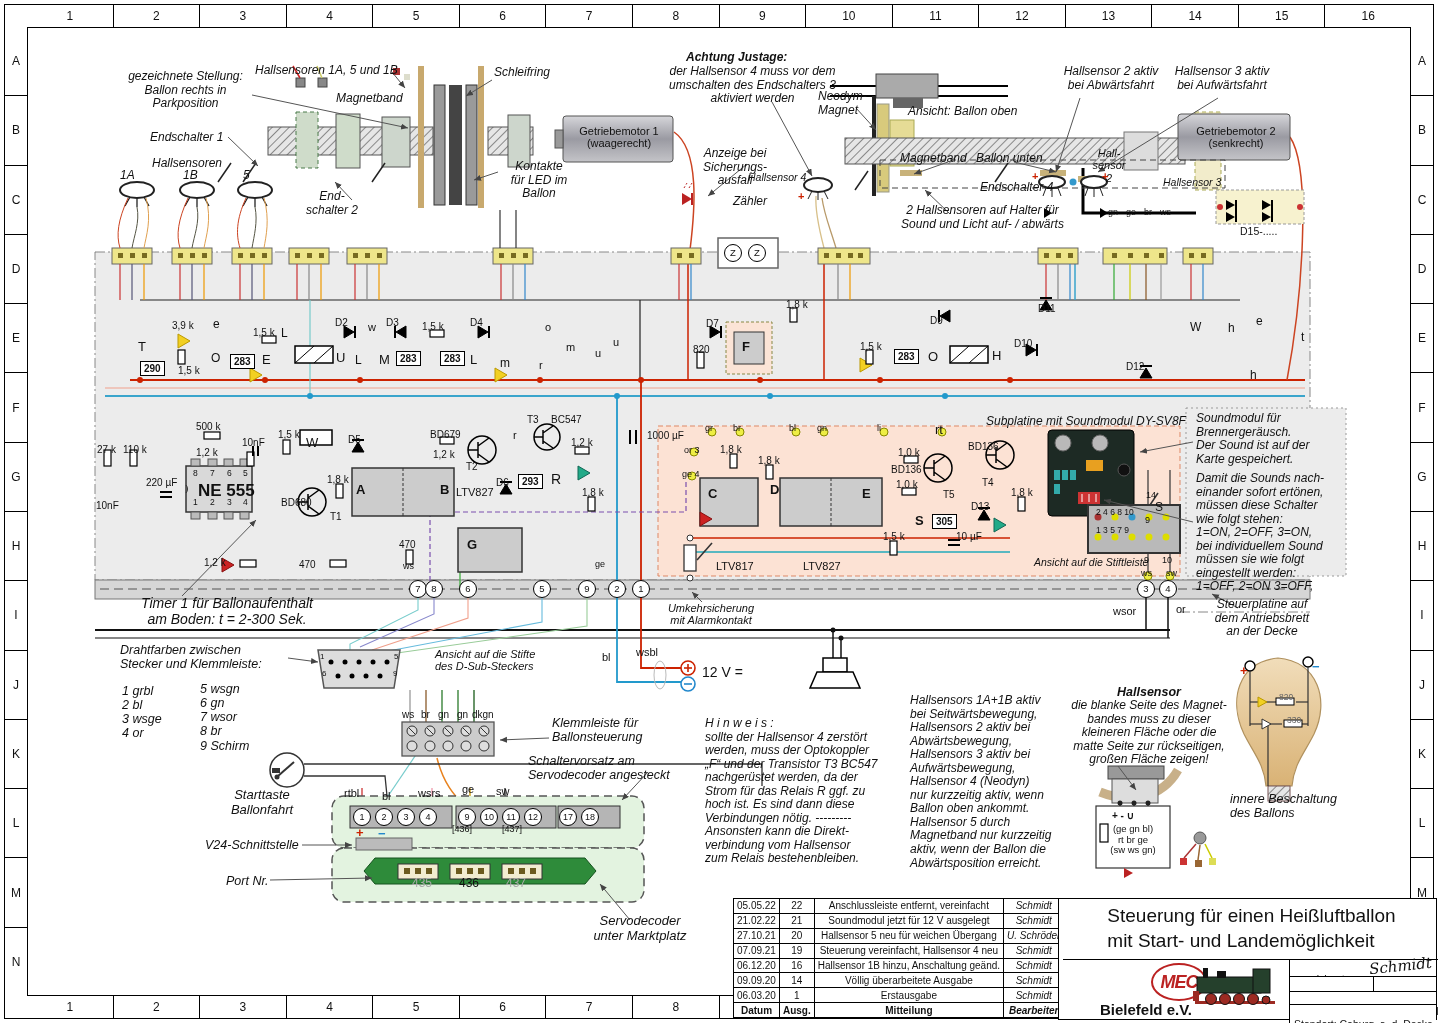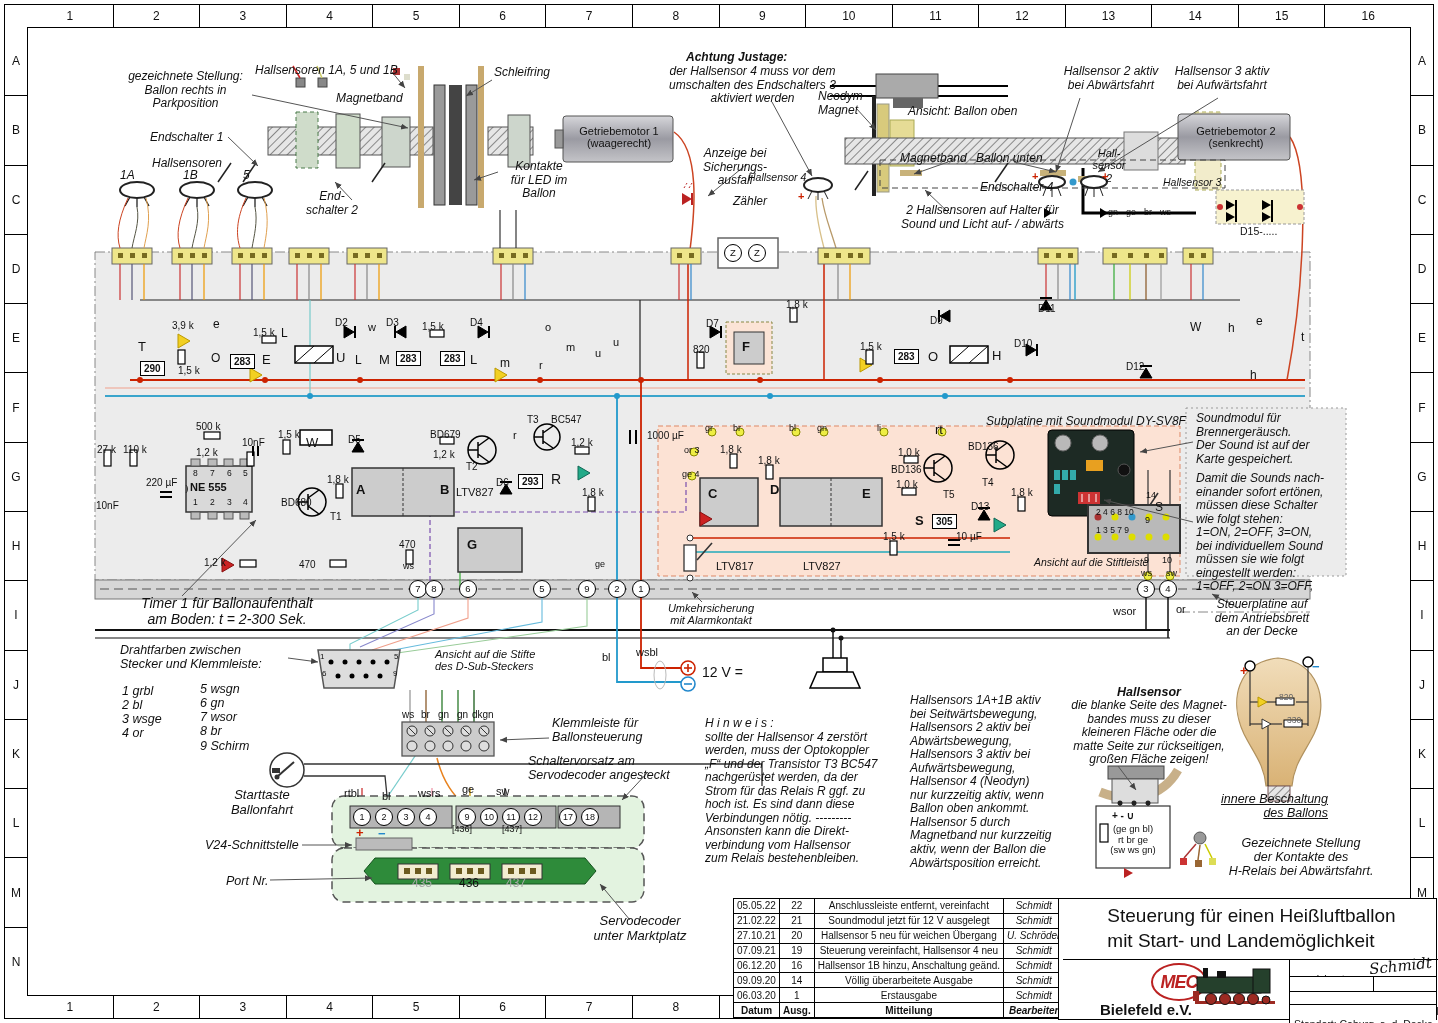--- a/index.html
+++ b/index.html
@@ -816,21 +816,21 @@
       <div class="lbl" style="left: 1256px; top: 315px; font-size: 12px;">e</div>
       <div class="lbl" style="left: 1301px; top: 331px; font-size: 12px;">t</div>
       <div class="lbl" style="left: 1250px; top: 369px; font-size: 12px;">h</div>
       <div class="lbl" style="left: 97px; top: 444px; font-size: 10px;">27 k</div>
       <div class="lbl" style="left: 123px; top: 444px; font-size: 10px;">110 k</div>
       <div class="lbl" style="left: 196px; top: 421px; font-size: 10px;">500 k</div>
       <div class="lbl" style="left: 196px; top: 447px; font-size: 10px;">1,2 k</div>
       <div class="lbl" style="left: 242px; top: 437px; font-size: 10px;">10nF</div>
       <div class="lbl" style="left: 146px; top: 477px; font-size: 10px;">220 µF</div>
       <div class="lbl" style="left: 96px; top: 500px; font-size: 10px;">10nF</div>
-      <div class="lbl bd" style="left: 190px; top: 481px; font-size: 11px;">NE 555</div>
+      <div class="lbl bd" style="left: 198px; top: 481px; font-size: 17px;">NE 555</div>
       <div class="lbl" style="left: 193px; top: 469px; font-size: 8.5px;">8</div>
       <div class="lbl" style="left: 210px; top: 469px; font-size: 8.5px;">7</div>
       <div class="lbl" style="left: 227px; top: 469px; font-size: 8.5px;">6</div>
       <div class="lbl" style="left: 243px; top: 469px; font-size: 8.5px;">5</div>
       <div class="lbl" style="left: 193px; top: 498px; font-size: 8.5px;">1</div>
       <div class="lbl" style="left: 210px; top: 498px; font-size: 8.5px;">2</div>
       <div class="lbl" style="left: 227px; top: 498px; font-size: 8.5px;">3</div>
       <div class="lbl" style="left: 243px; top: 498px; font-size: 8.5px;">4</div>
       <div class="lbl" style="left: 281px; top: 497px; font-size: 10px;">BD680</div>
       <div class="lbl" style="left: 330px; top: 511px; font-size: 10px;">T1</div>
@@ -1014,25 +1014,22 @@
       <div class="lbl it bd" style="left: 1058px; top: 685px; width: 182px; font-size: 12.5px; text-align: center;">Hallsensor</div>
       <div class="lbl it" style="left: 1056px; top: 699px; width: 186px; text-align: center;">die blanke Seite des Magnet-
 bandes muss zu dieser
 kleineren Fläche oder die
 matte Seite zur rückseitigen,
 großen Fläche zeigen!</div>
       <div class="lbl bd" style="left: 1112px; top: 810px; font-size: 10px;">+  -  ∪</div>
       <div class="lbl" style="left: 1098px; top: 824px; width: 70px; font-size: 9.5px; text-align: center;">(ge gn bl)
 rt  br  ge
 (sw ws gn)</div>
-      <div class="lbl it" style="left: 1188px; top: 792px; width: 140px; font-size: 12.5px; text-align: right; text-decoration: underline;">innere Beschaltung
+      <div class="lbl it" style="left: 1230px; top: 792px; width: 140px; font-size: 12.5px; text-align: left;">innere Beschaltung
 des Ballons</div>
-      <div class="lbl it" style="left: 1212px; top: 836px; width: 178px; font-size: 12.5px; text-align: center;">Gezeichnete Stellung
-der Kontakte des
-H-Relais bei Abwärtsfahrt.</div>
       <div class="lbl" style="left: 1279px; top: 693px; font-size: 8.5px; color: rgb(102, 102, 102);">820</div>
       <div class="lbl" style="left: 1287px; top: 716px; font-size: 8.5px; color: rgb(102, 102, 102);">330</div>
       <div class="lbl bd" style="left: 1240px; top: 664px; font-size: 13px; color: rgb(204, 34, 0);">+</div>
       <div class="lbl bd" style="left: 1312px; top: 660px; font-size: 13px; color: rgb(34, 136, 204);">−</div>
     </div>
 
   <table id="rev-table">
     <colgroup>
         <col style="width:44px">
         <col style="width:26px">

